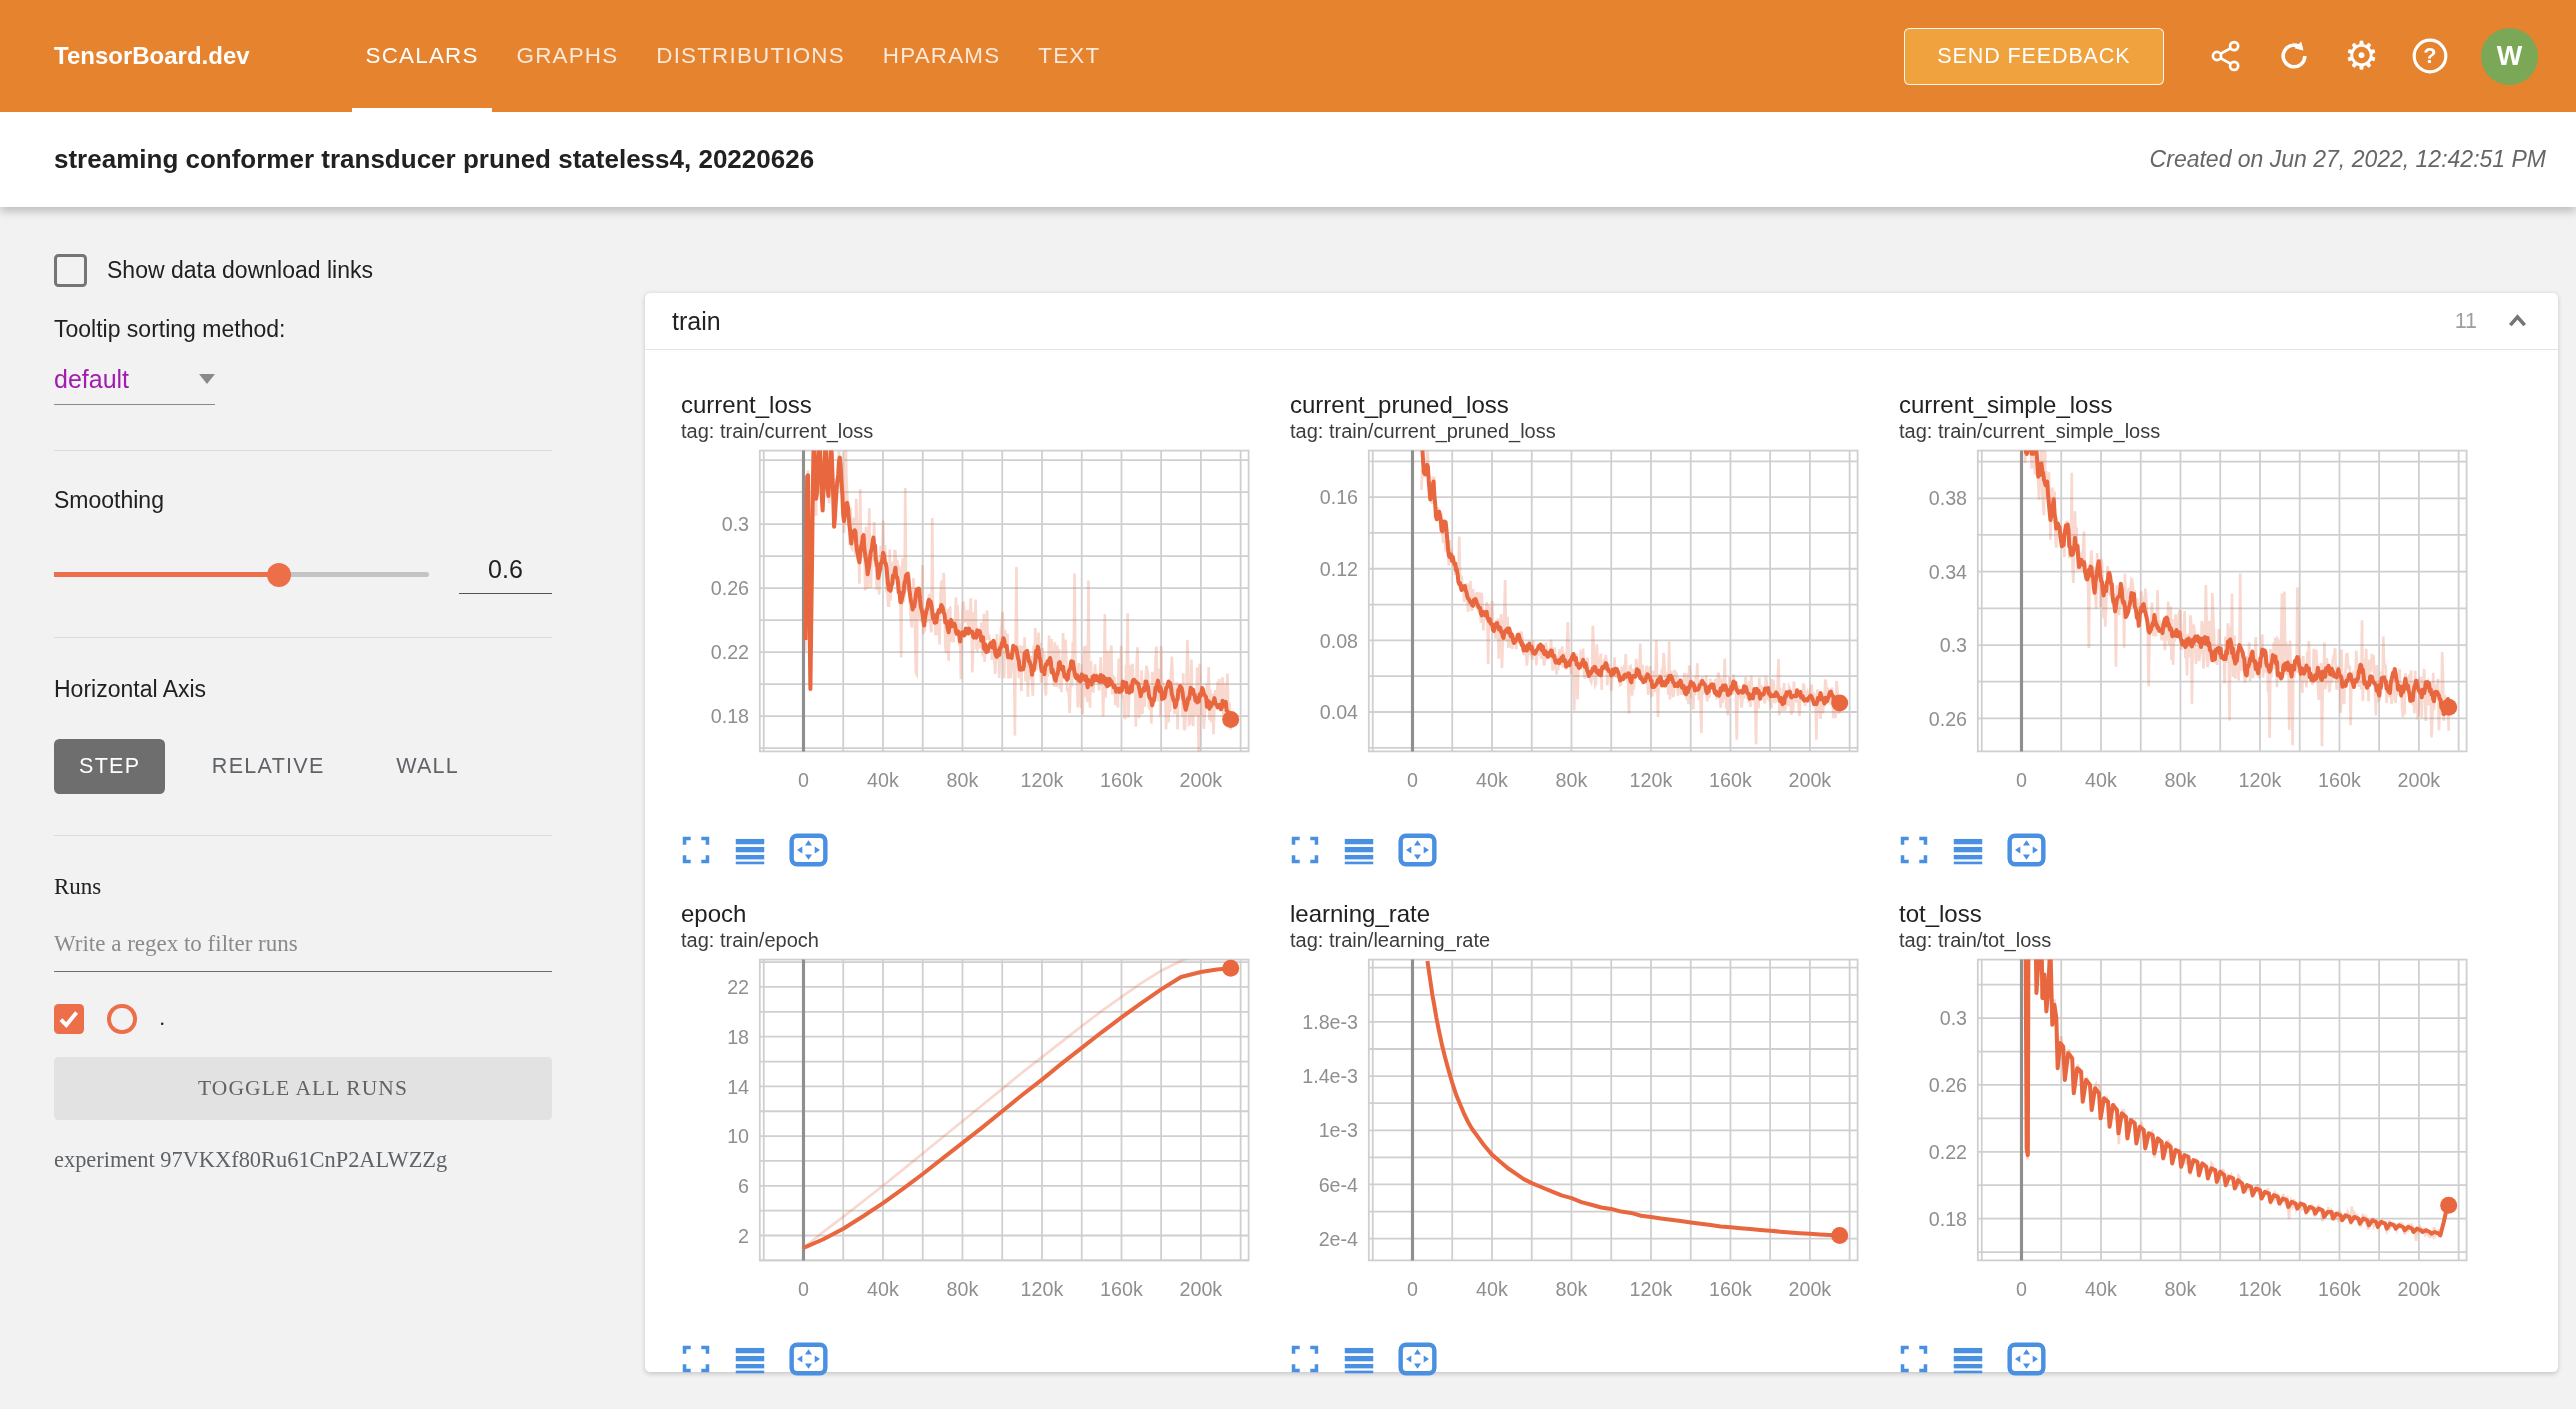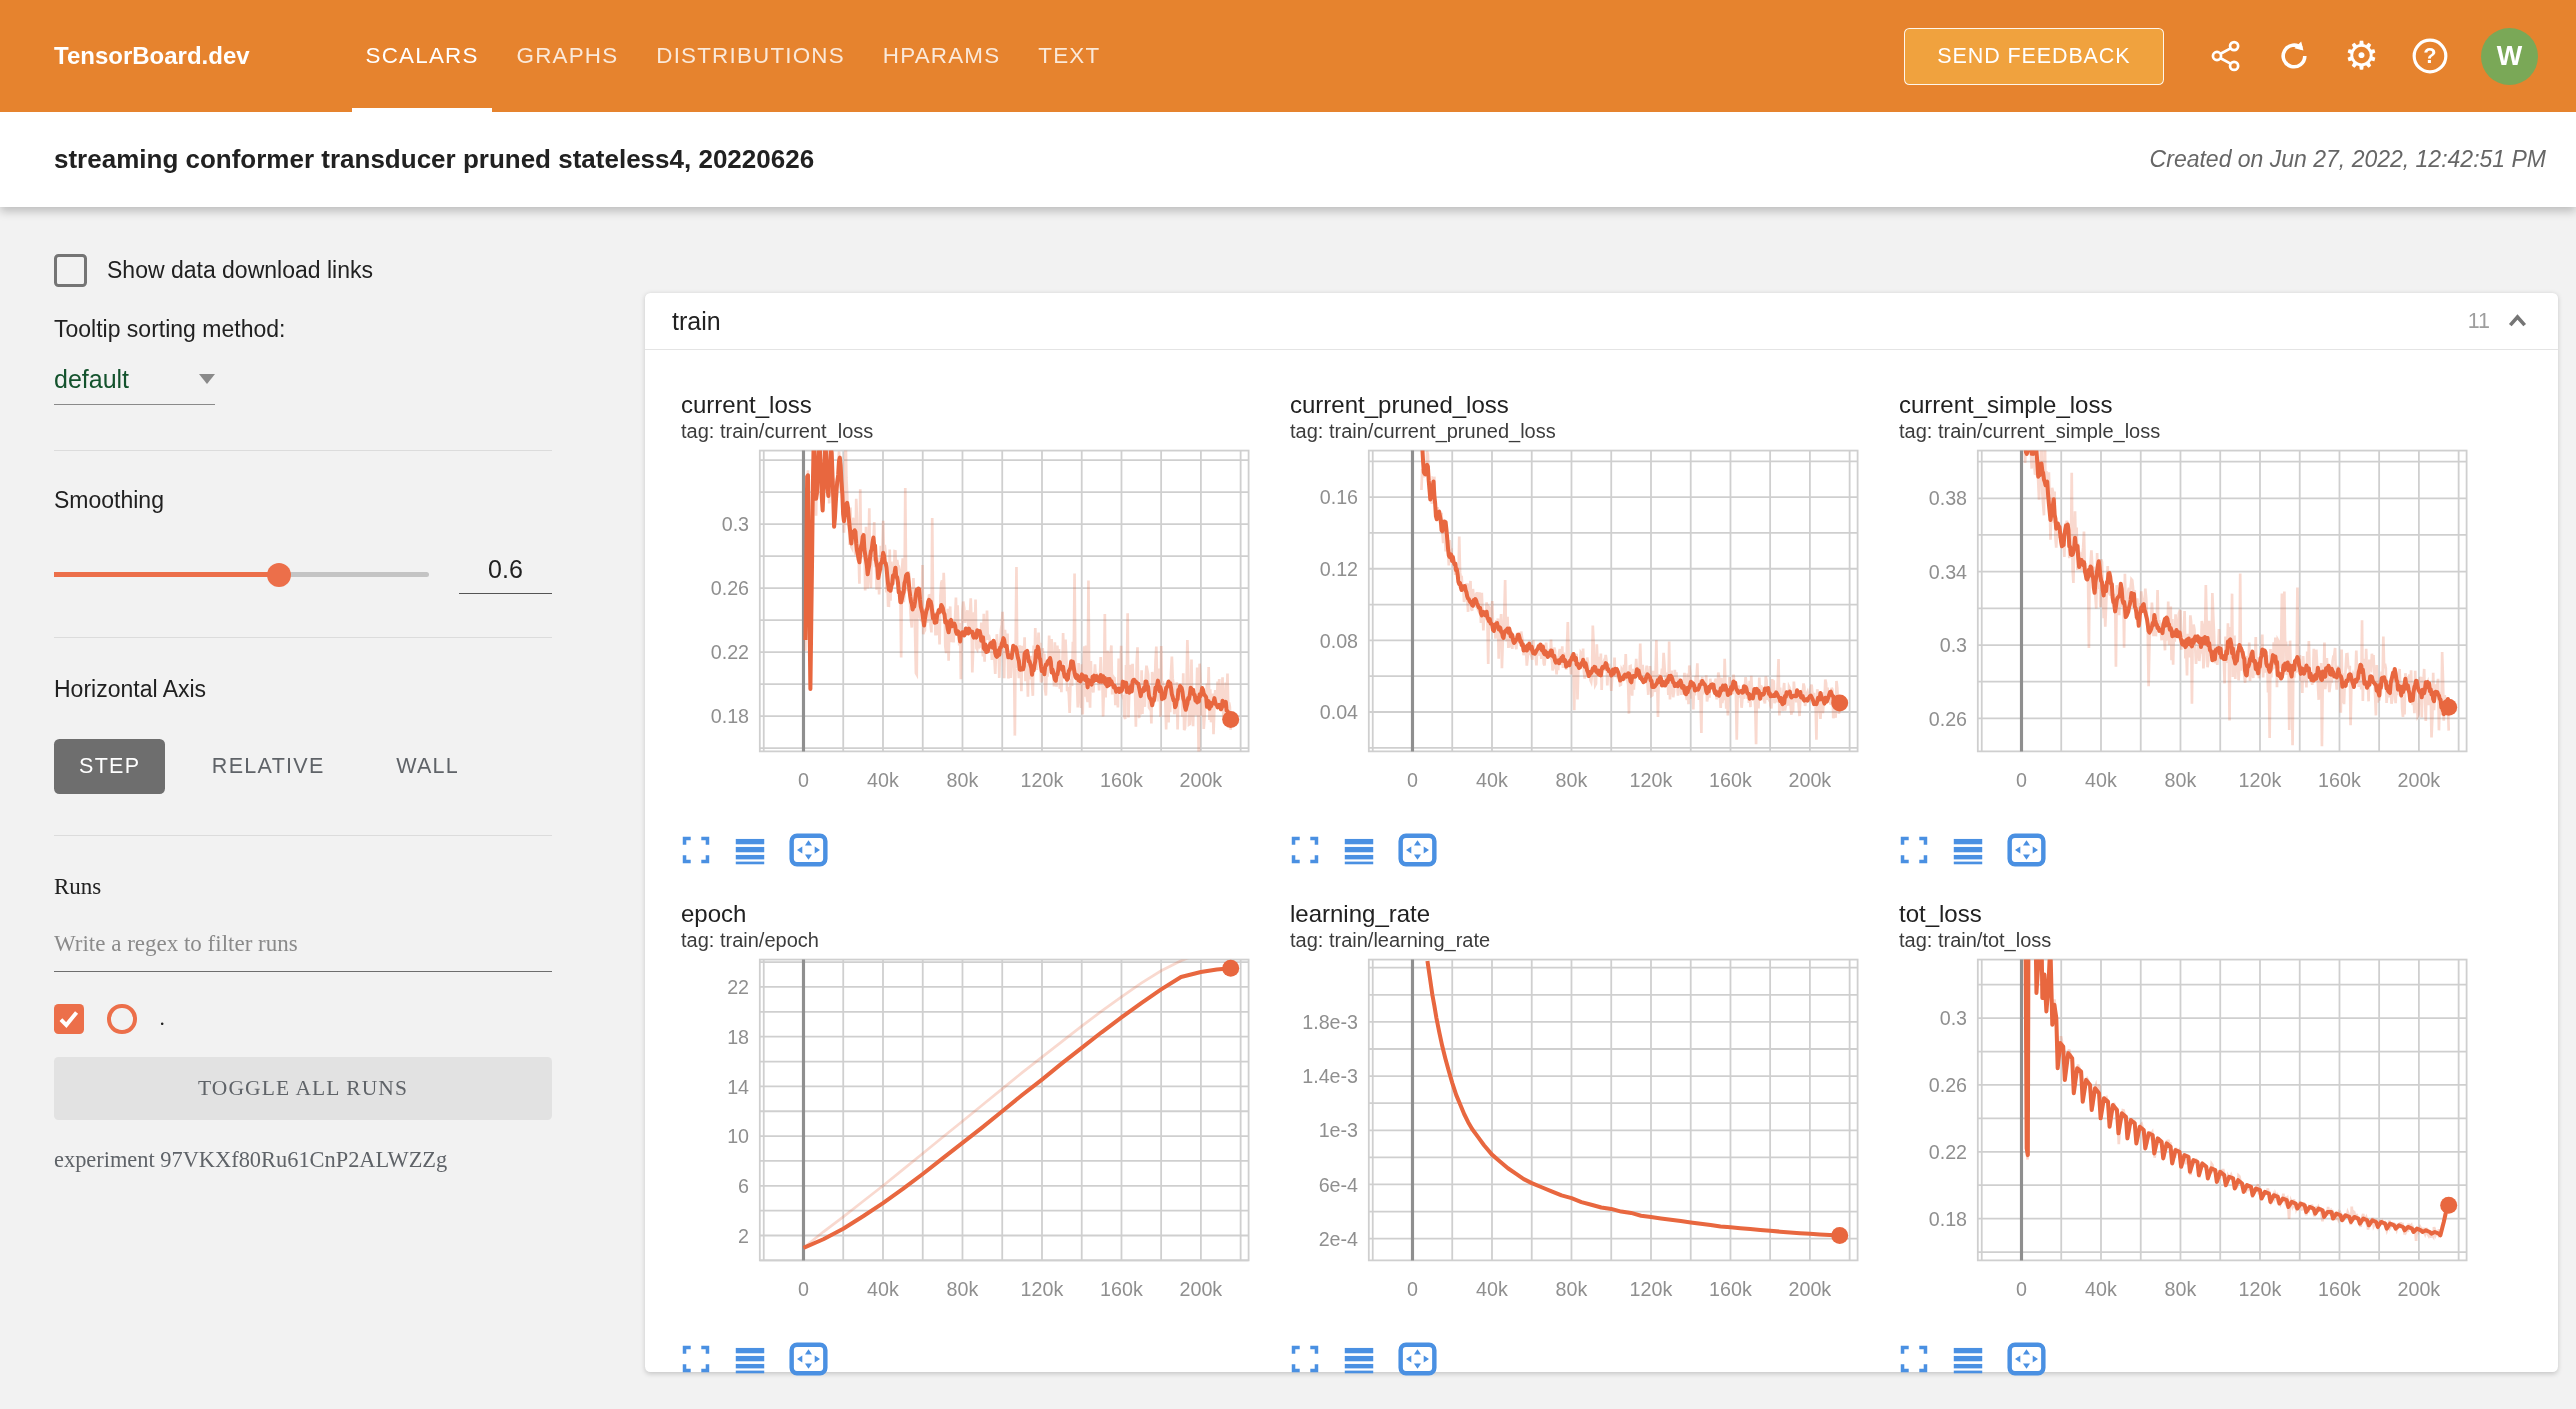--- a/index.html
+++ b/index.html
@@ -40,21 +40,21 @@
       align-items:center;justify-content:center;background:transparent;}
   .cb svg{visibility:hidden;}
   .cb.checked{background:#757575;}
   .cb.checked svg{visibility:visible;}
   .cb-label{font-size:23px;color:#212121;}
 
   .tooltip-row{display:flex;align-items:baseline;gap:21.5px;margin-top:29px;flex-direction:column;}
   .tooltip-label{font-size:23px;color:#212121;}
   .select-box{display:flex;align-items:center;justify-content:space-between;width:161px;
       border-bottom:1.8px solid #8a8a8a;padding-bottom:10.7px;cursor:pointer;}
-  .select-value{font-size:25px;color:#14532d;}
+  .select-value{font-size:25px;color:#a21caf;}
   .select-arrow{width:0;height:0;border-left:8px solid transparent;border-right:8px solid transparent;
       border-top:10px solid #8a8a8a;}
 
   .section-label{font-size:23px;color:#212121;}
   .slider-row{display:flex;align-items:center;gap:30px;margin-top:41px;}
   .slider{position:relative;flex:1;height:4.5px;background:#c4c4c4;border-radius:2.7px;cursor:pointer;}
   .slider-fill{position:absolute;left:0;top:0;height:4.5px;background:#ec6f4a;}
   .slider-thumb{position:absolute;top:50%;transform:translate(-50%,-50%);width:24px;height:24px;
       border-radius:50%;background:#ec6f4a;}
   .slider-value{width:93px;text-align:center;font-size:25px;color:#212121;border-bottom:1.8px solid #555;
@@ -79,21 +79,21 @@
 
   
   .main{flex:1;padding:41px 18px 0 54px;box-sizing:border-box;min-width:0;}
   .filter-row{display:flex;align-items:center;gap:14.3px;border-bottom:1.8px solid #4a4a4a;padding-bottom:14.3px;}
   .tag-input{flex:1;border:none;background:transparent;font-size:25px;color:#222;outline:none;font-family:inherit;}
   .tag-input::placeholder{color:#757575;}
   .card{margin-top:45px;background:#fff;border-radius:5.4px;box-shadow:0 1.8px 5.4px rgba(0,0,0,0.18);}
   .card-header{height:56px;display:flex;justify-content:space-between;align-items:center;padding:0 27px;
       border-bottom:1.8px solid #e4e4e4;}
   .section-title{font-size:25px;color:#212121;}
-  .card-header-right{display:flex;align-items:center;gap:14px;}
+  .card-header-right{display:flex;align-items:center;gap:27px;}
   .chart-count{color:#9e9e9e;font-size:21.5px;}
   .chev-btn{background:none;border:none;padding:0;cursor:pointer;display:flex;}
   .charts{padding:40px 0 0 36px;display:grid;grid-template-columns:repeat(3,609px);row-gap:36px;}
   .chart{height:473px;}
   .chart-title{font-size:24px;color:#212121;height:30px;line-height:30px;}
   .chart-tag{font-size:20px;color:#3c3c3c;height:27px;line-height:23px;}
   .chart-actions{display:flex;gap:23px;margin-top:7.2px;align-items:center;}
   .cicon{background:none;border:none;padding:0;cursor:pointer;display:flex;align-items:center;}
 </style>
 </head>

